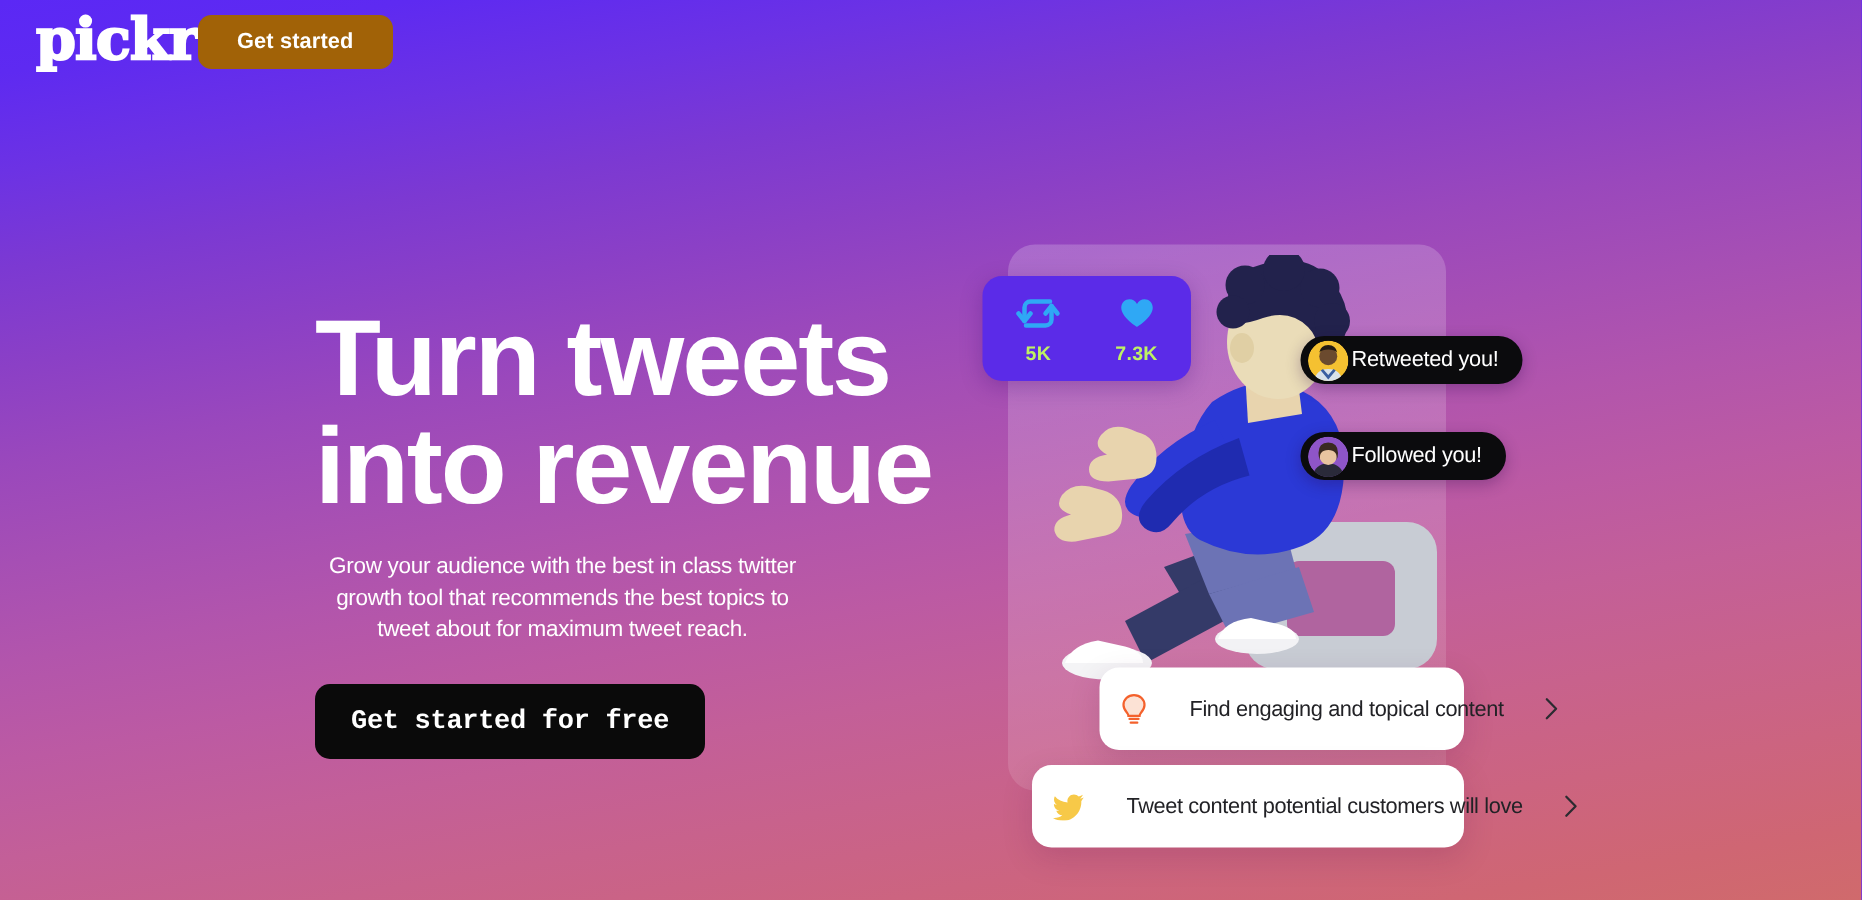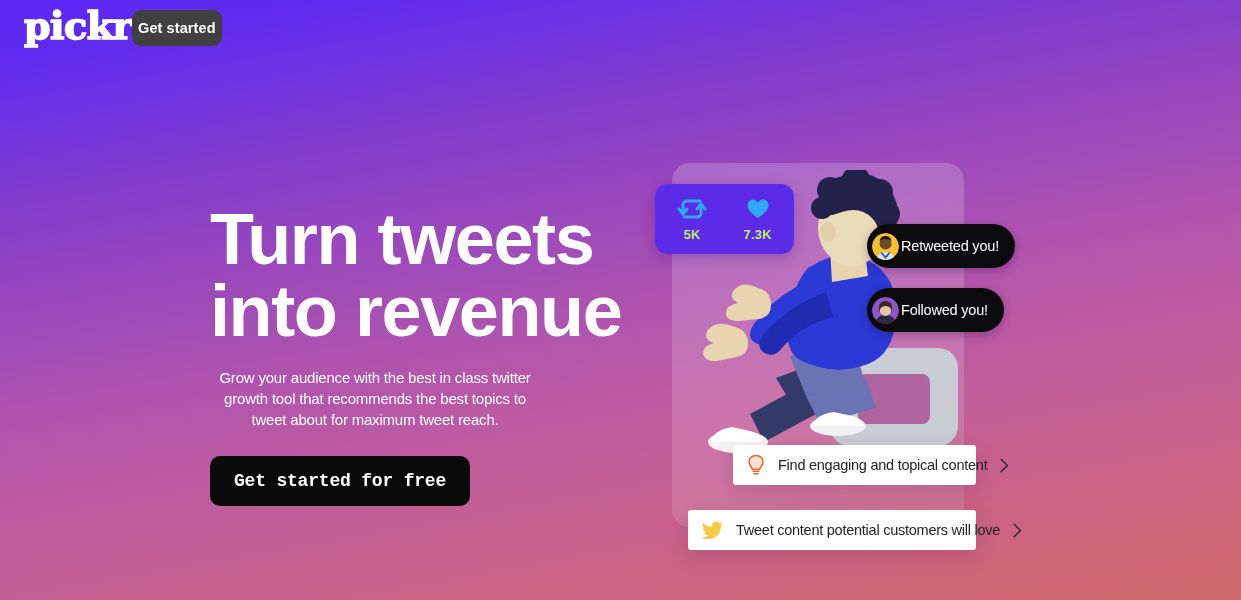--- a/index.html
+++ b/index.html
@@ -46,28 +46,28 @@
     color: #ffffff;
     font-family: "DejaVu Serif", serif;
     font-weight: 700;
     font-size: 38px;
     letter-spacing: -0.5px;
     line-height: 1;
     padding-bottom: 4px;
     -webkit-text-stroke: 1.6px #ffffff;
   }
   #get-started-btn {
-    background: #404040;
+    background: #a16207;
     color: #ffffff;
     border: none;
     border-radius: 9px;
     font-family: "Liberation Sans", sans-serif;
     font-size: 14.5px;
     font-weight: 700;
-    padding: 10px 6px;
+    padding: 10px 26px;
     cursor: pointer;
     letter-spacing: 0.1px;
   }
 
   
   #hero-copy {
     position: absolute;
     left: 210px;
     top: 203px;
     width: 470px;
@@ -158,21 +158,21 @@
     font-size: 13px;
     font-weight: 700;
     letter-spacing: 0.2px;
   }
 
   
   .notif-pill {
     position: absolute;
     background: #0B0B0D;
     border-radius: 22px;
-    height: 44px;
+    height: 32px;
     display: flex;
     align-items: center;
     padding: 0 16px 0 5px;
     gap: 2px;
     box-shadow: 0 3px 10px rgba(40,5,70,0.30);
   }
   #notif-retweet { left: 217px; top: 74px; }
   #notif-follow  { left: 217px; top: 138px; }
   .notif-avatar {
     width: 27px; height: 27px;
@@ -186,25 +186,25 @@
     font-size: 14.5px;
     font-weight: 400;
     letter-spacing: -0.2px;
     white-space: nowrap;
   }
 
   
   .feature-card {
     position: absolute;
     background: #ffffff;
-    border-radius: 3px;
-    height: 40px;
-    display: flex;
-    align-items: center;
-    gap: 13px;
+    border-radius: 13px;
+    height: 55px;
+    display: flex;
+    align-items: center;
+    gap: 28px;
     padding: 0 14px;
     box-shadow: 0 7px 20px rgba(90,20,80,0.17);
   }
   #feature-card-1 { left: 83px; top: 295px; width: 243px; }
   #feature-card-2 { left: 38px; top: 360px; width: 288px; }
   .feature-label {
     color: #222226;
     font-size: 14.5px;
     font-weight: 500;
     letter-spacing: -0.25px;

